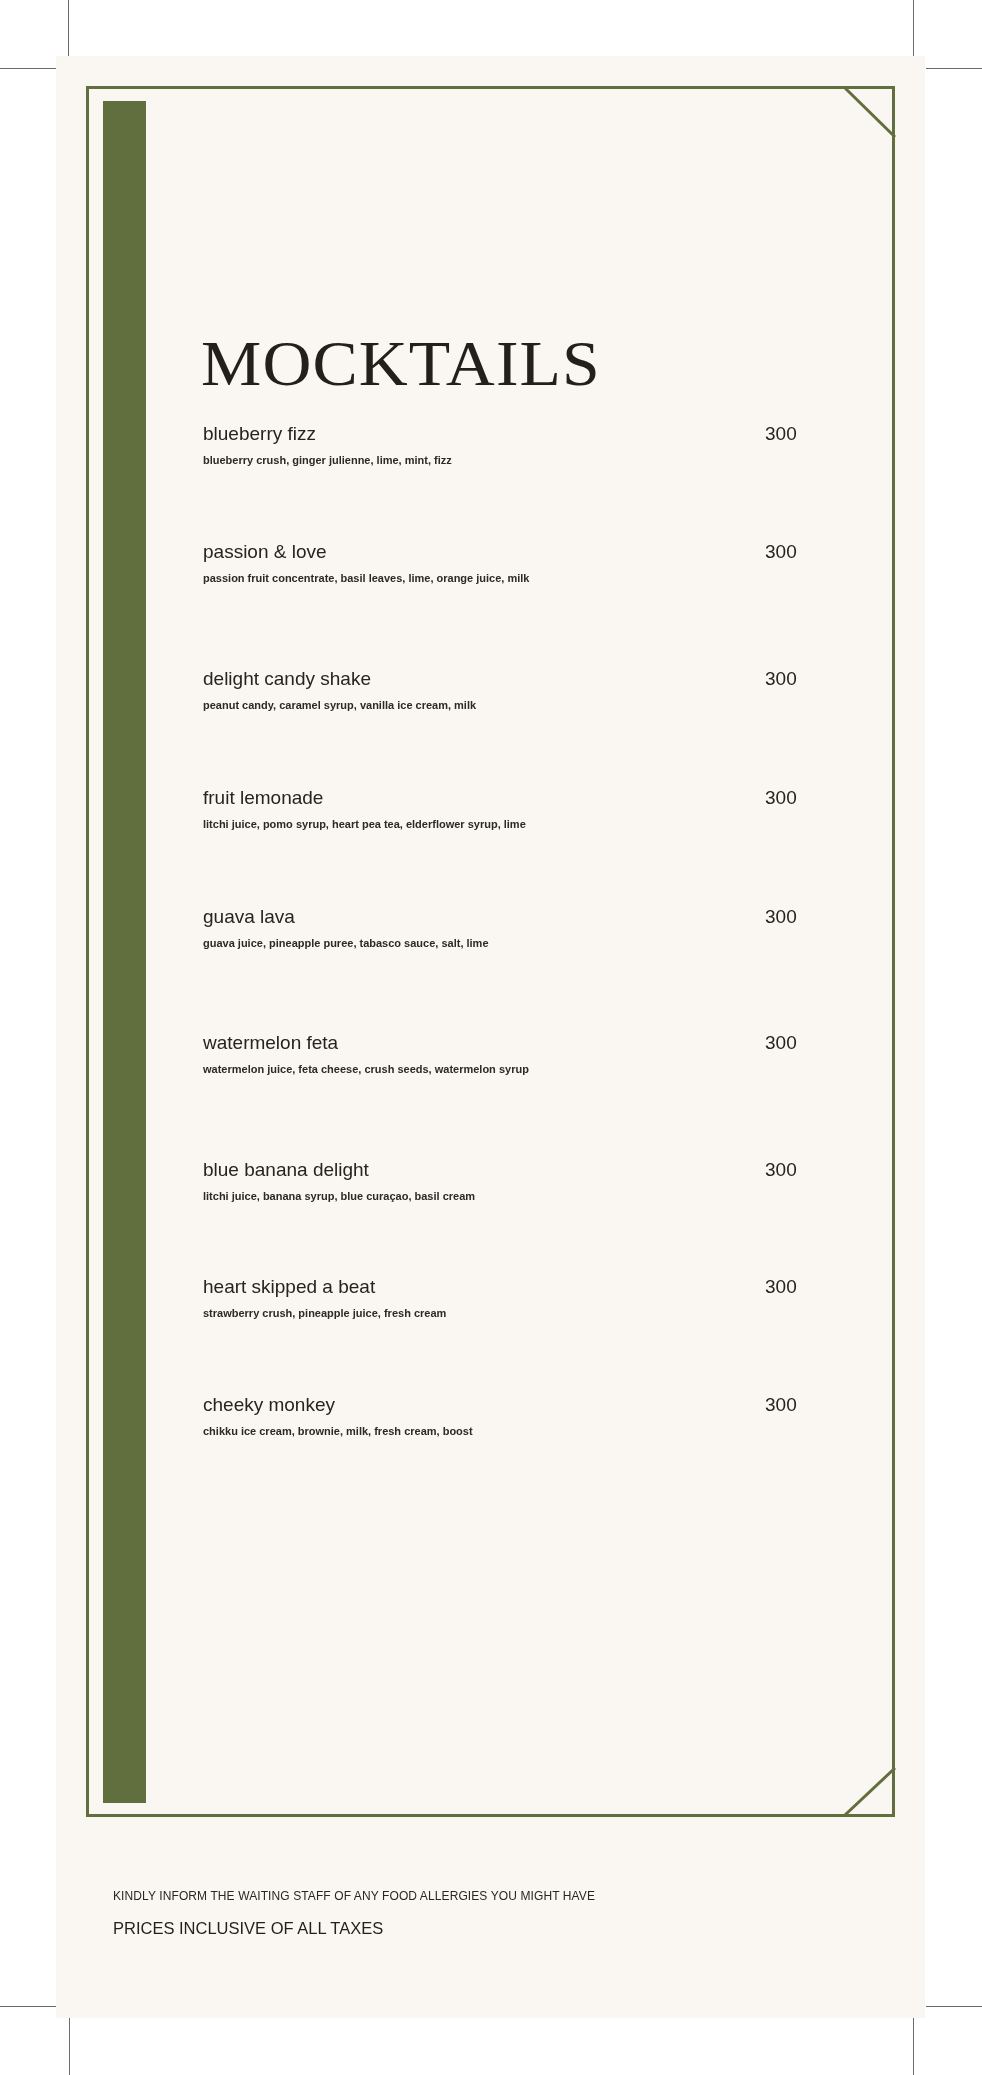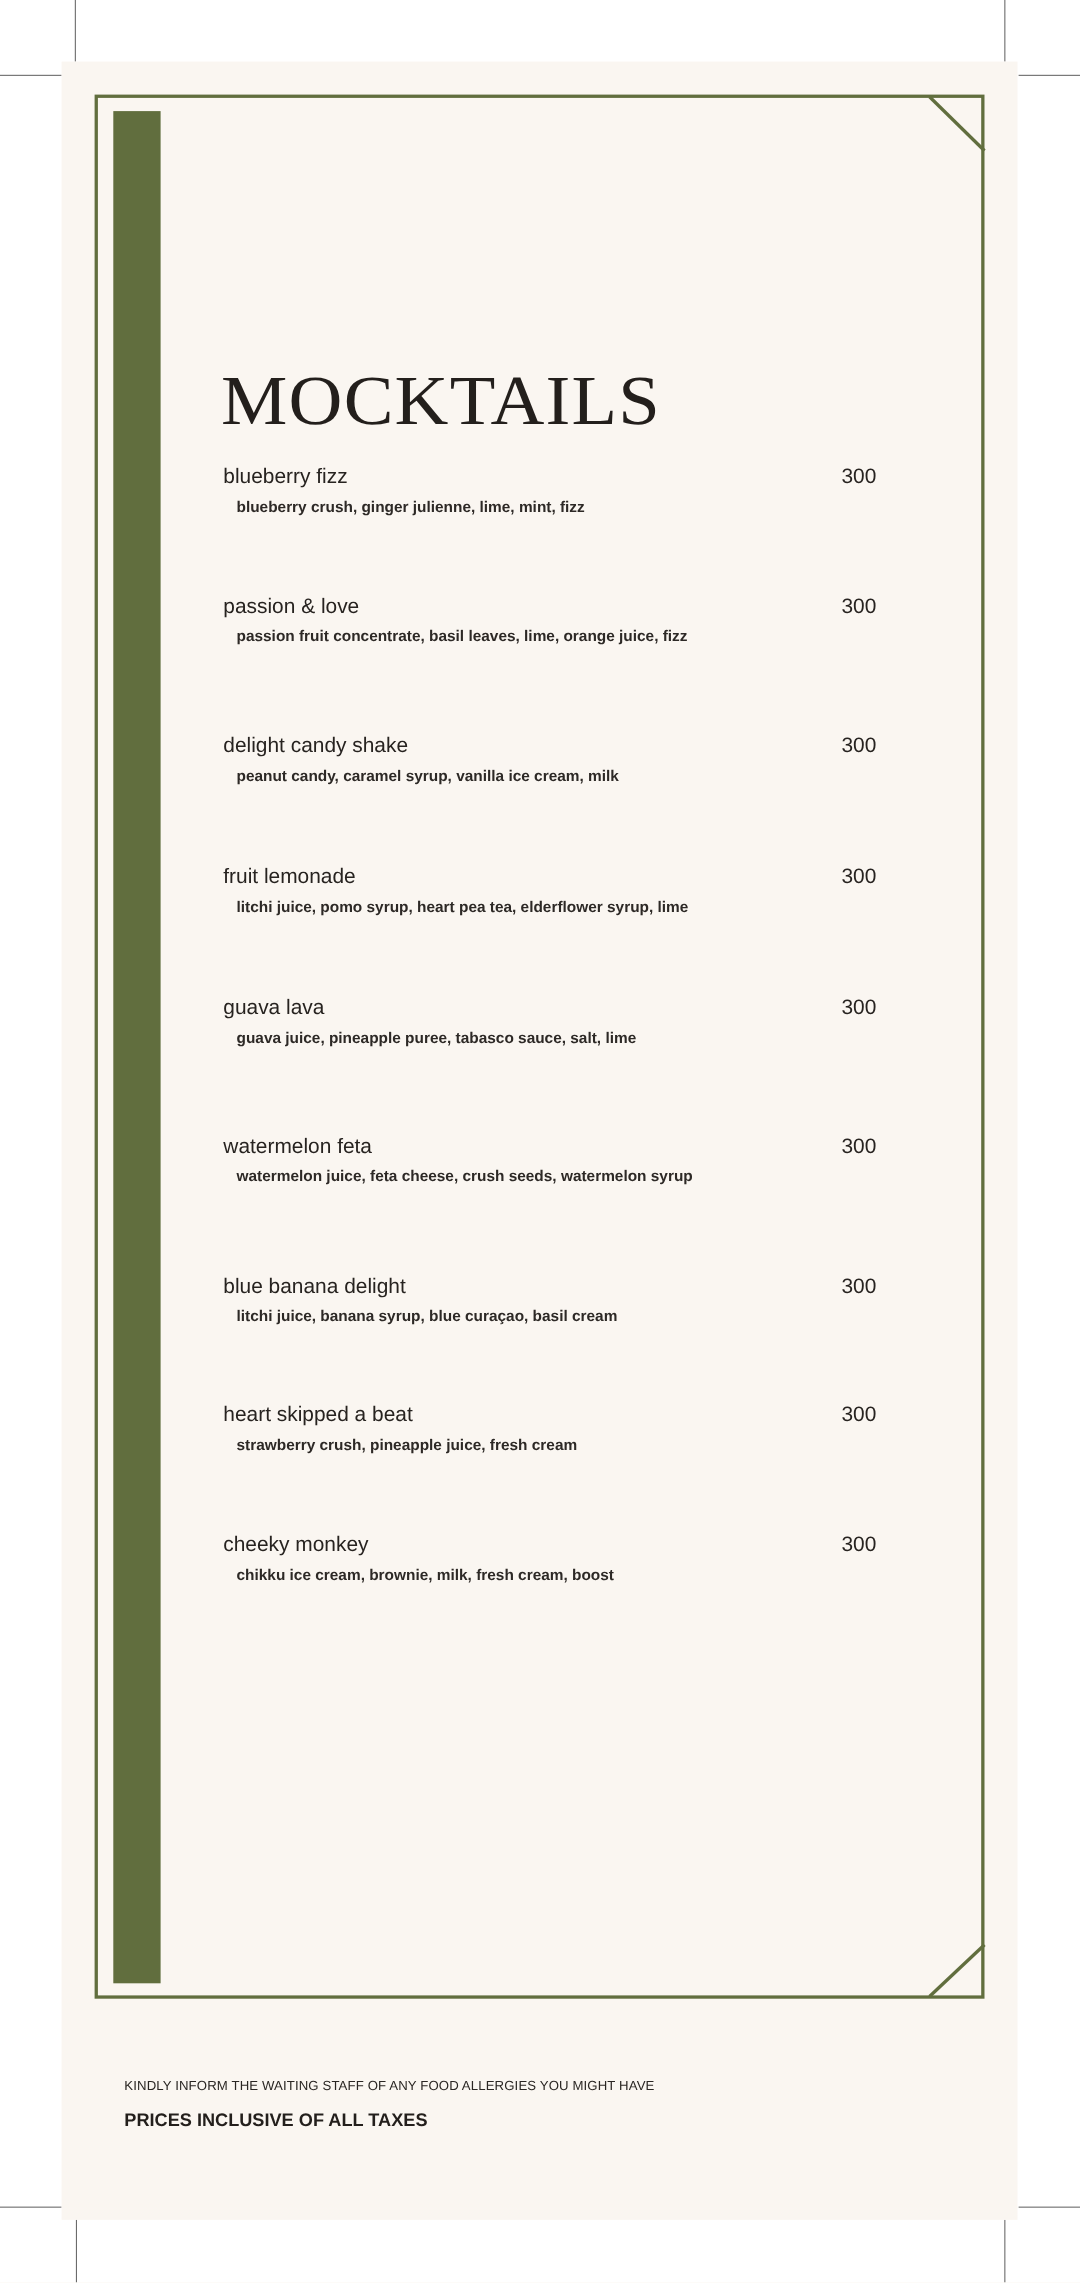--- a/index.html
+++ b/index.html
@@ -31,36 +31,35 @@
       transform: scaleX(1.06); transform-origin: left center;
     }
     .item { position: absolute; left: 203px; width: 620px; }
     .item-name {
       position: absolute; left: 0; top: 0;
       font-size: 19px; line-height: 22px; font-weight: normal; color: #272320;
       white-space: nowrap;
     }
     .item-desc {
       position: absolute; left: 0; top: 28px;
-      font-size: 14px; line-height: 18px; font-weight: bold; color: #2d2926;
+      font-size: 11px; line-height: 18px; font-weight: bold; color: #2d2926;
       white-space: nowrap;
-      margin-left: 12px;
     }
     .item-price {
       position: absolute; left: 562px; top: 0;
       font-size: 19px; line-height: 22px; font-weight: normal; color: #272320;
     }
     .note {
       position: absolute; left: 113px; top: 1886px;
       font-size: 12px; line-height: 20px; color: #2a2623; white-space: nowrap;
       letter-spacing: 0.1px;
     }
     .note-bold {
       position: absolute; left: 113px; top: 1918px;
-      font-size: 16.5px; line-height: 20px; font-weight: bold; color: #231f1c; white-space: nowrap; text-align: right;
+      font-size: 16.5px; line-height: 20px; font-weight: normal; color: #231f1c; white-space: nowrap; text-align: right;
     }
   </style>
 </head>
 <body>
 
 <div class="crop" style="left:68px; top:0; width:1px; height:56px;"></div>
 <div class="crop" style="left:0; top:68px; width:56px; height:1px;"></div>
 <div class="crop" style="left:913px; top:0; width:1px; height:56px;"></div>
 <div class="crop" style="left:926px; top:68px; width:56px; height:1px;"></div>
 <div class="crop" style="left:0; top:2006px; width:56px; height:1px;"></div>
@@ -81,21 +80,21 @@
 
 <h1 class="title">MOCKTAILS</h1>
 
 <div class="item" style="top:423px;">
   <div class="item-name">blueberry fizz</div>
   <div class="item-desc">blueberry crush, ginger julienne, lime, mint, fizz</div>
   <div class="item-price">300</div>
 </div>
 <div class="item" style="top:541px;">
   <div class="item-name">passion &amp; love</div>
-  <div class="item-desc">passion fruit concentrate, basil leaves, lime, orange juice, fizz</div>
+  <div class="item-desc">passion fruit concentrate, basil leaves, lime, orange juice, milk</div>
   <div class="item-price">300</div>
 </div>
 <div class="item" style="top:668px;">
   <div class="item-name">delight candy shake</div>
   <div class="item-desc">peanut candy, caramel syrup, vanilla ice cream, milk</div>
   <div class="item-price">300</div>
 </div>
 <div class="item" style="top:787px;">
   <div class="item-name">fruit lemonade</div>
   <div class="item-desc">litchi juice, pomo syrup, heart pea tea, elderflower syrup, lime</div>

